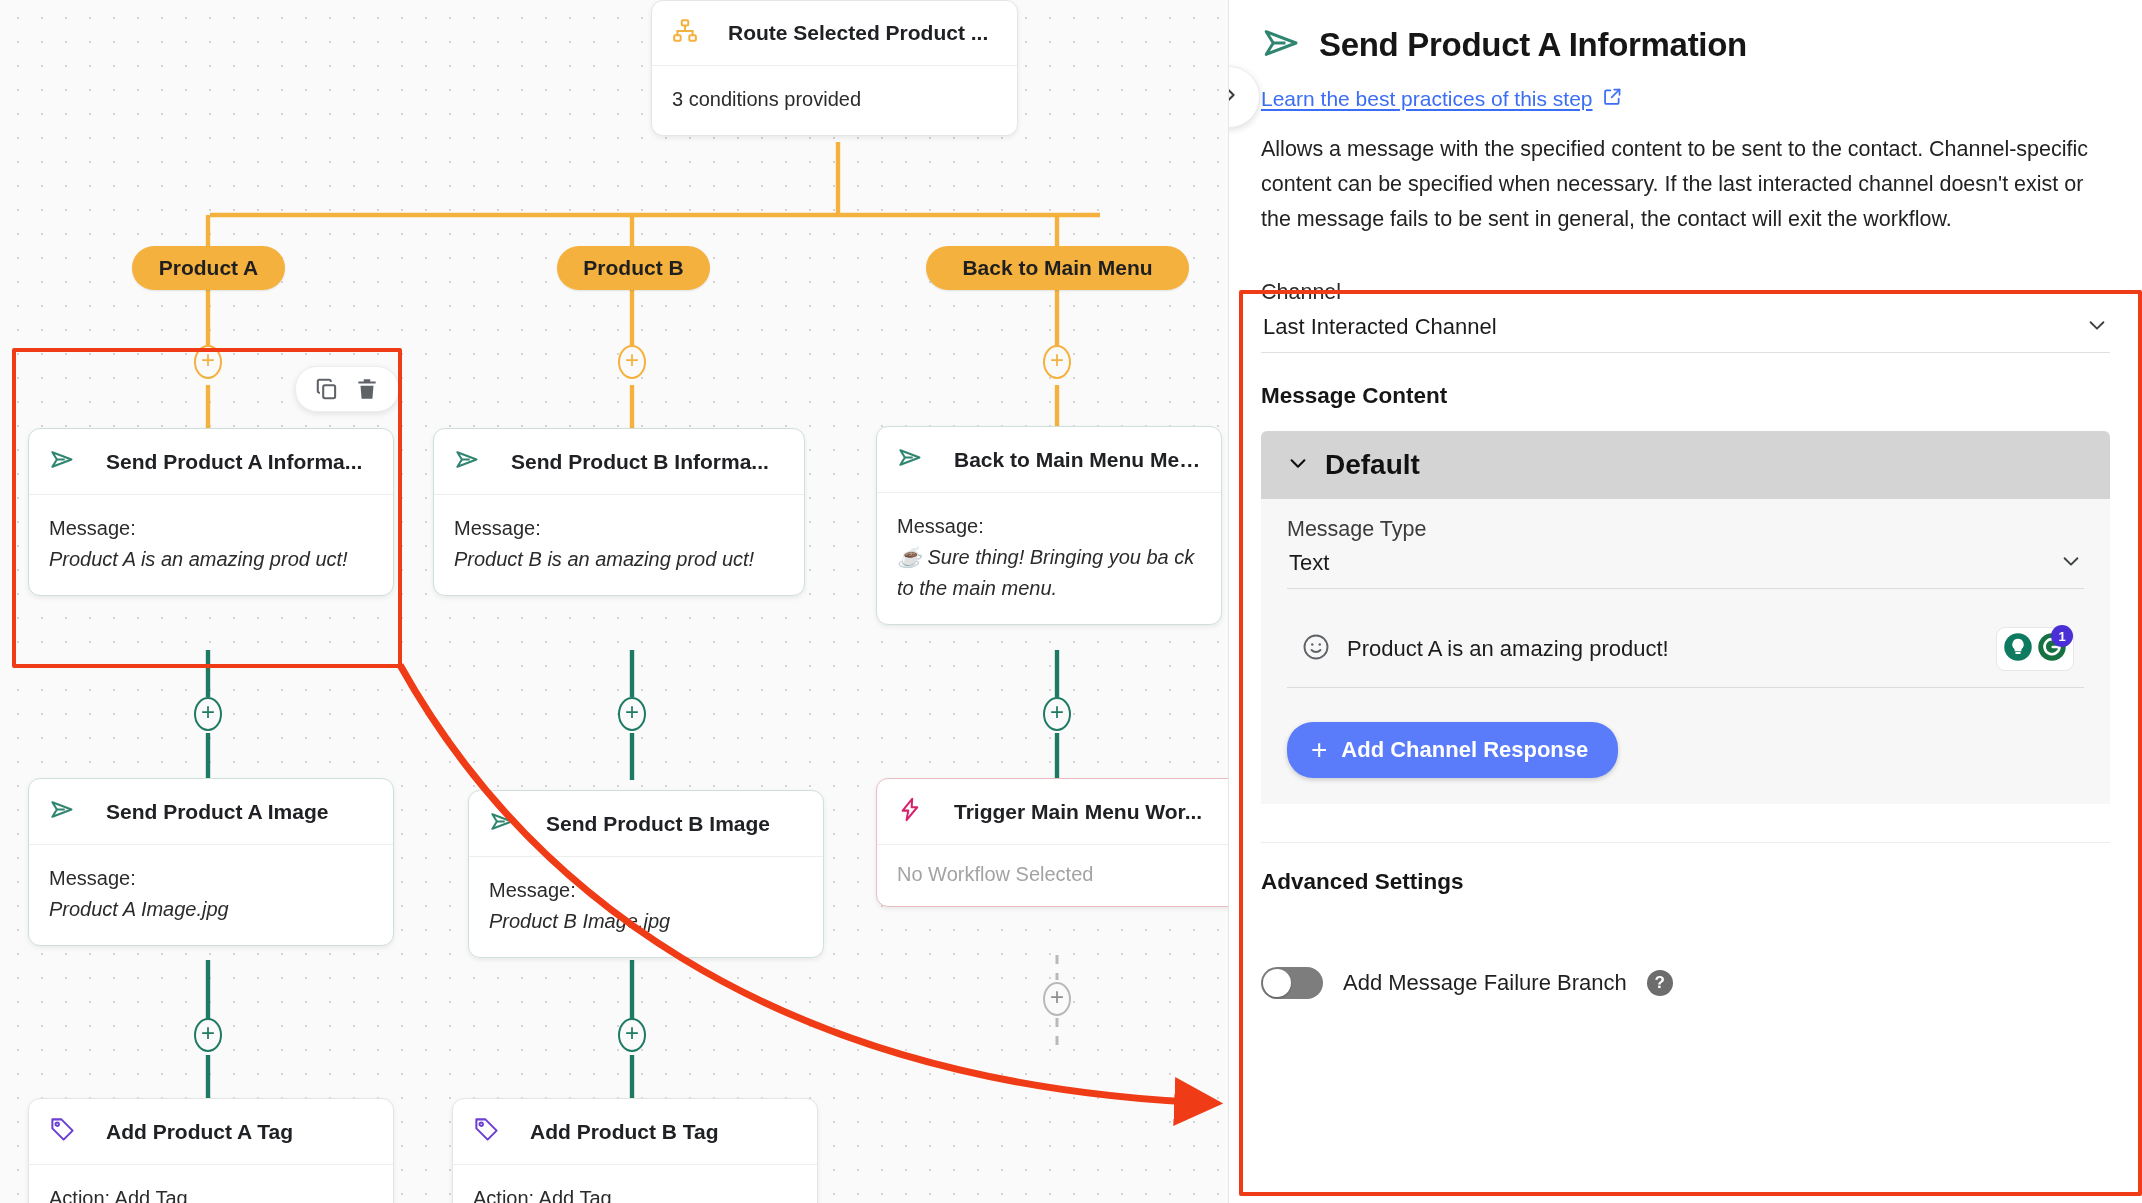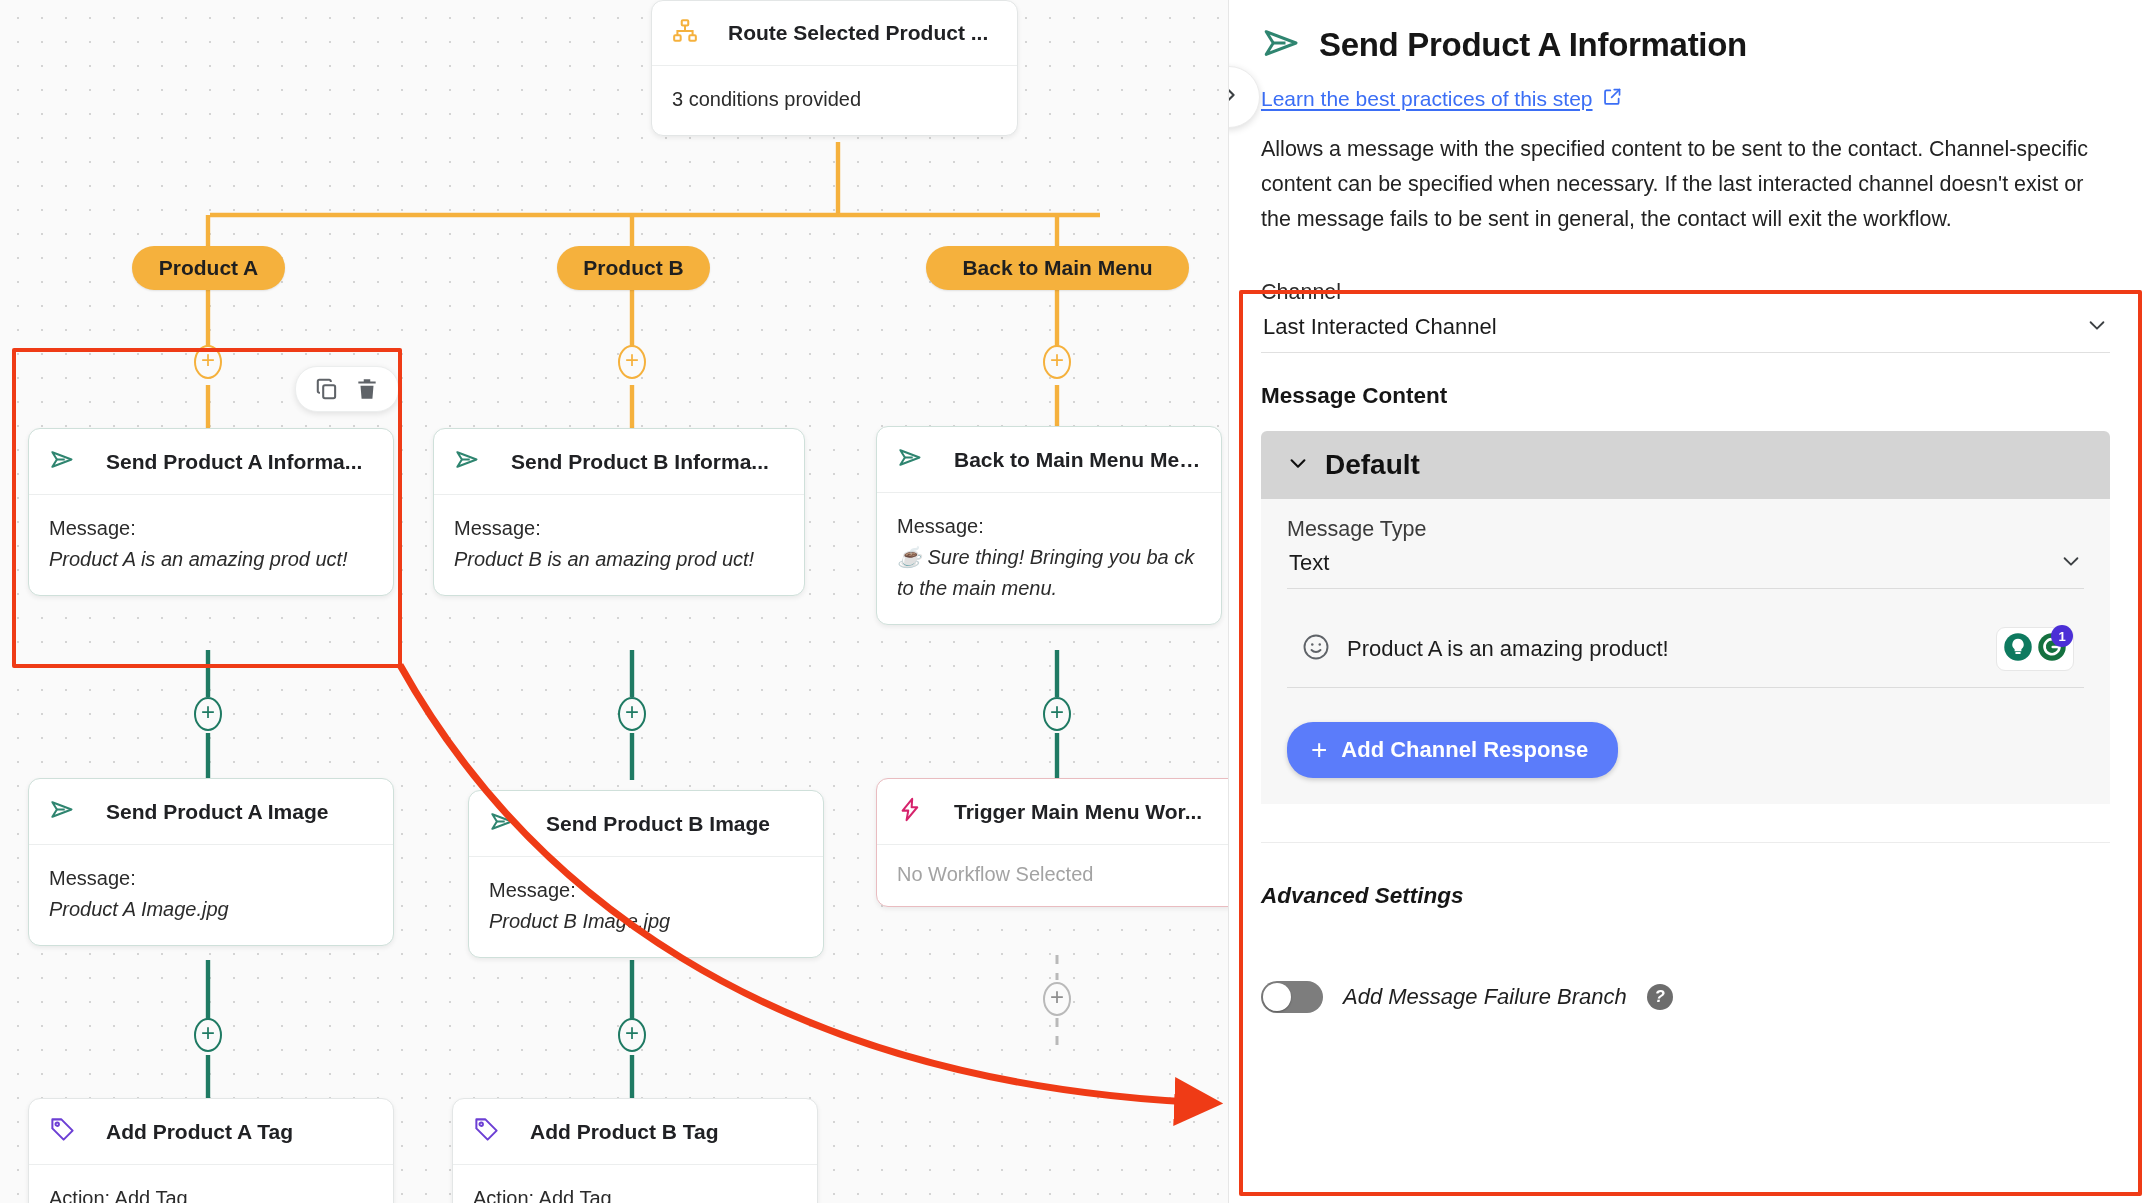--- a/index.html
+++ b/index.html
@@ -568,21 +568,21 @@
               <span class="plus-glyph">+</span>
               <span>Add Channel Response</span>
             </button>
           </div>
         </div>
       </div>
     </div>
 
     <div class="divider" style="margin-top:38px;"></div>
 
-    <div style="margin-top:40px;font-style:italic;">
+    <div style="margin-top:26px;">
       <div class="section-title">Advanced Settings</div>
 
       <div class="toggle-row" style="margin-top:72px;">
         <span class="switch">
           <span class="knob"></span>
         </span>
         <span class="toggle-label">Add Message Failure Branch</span>
         <span class="help-ico">?</span>
       </div>
     </div>

